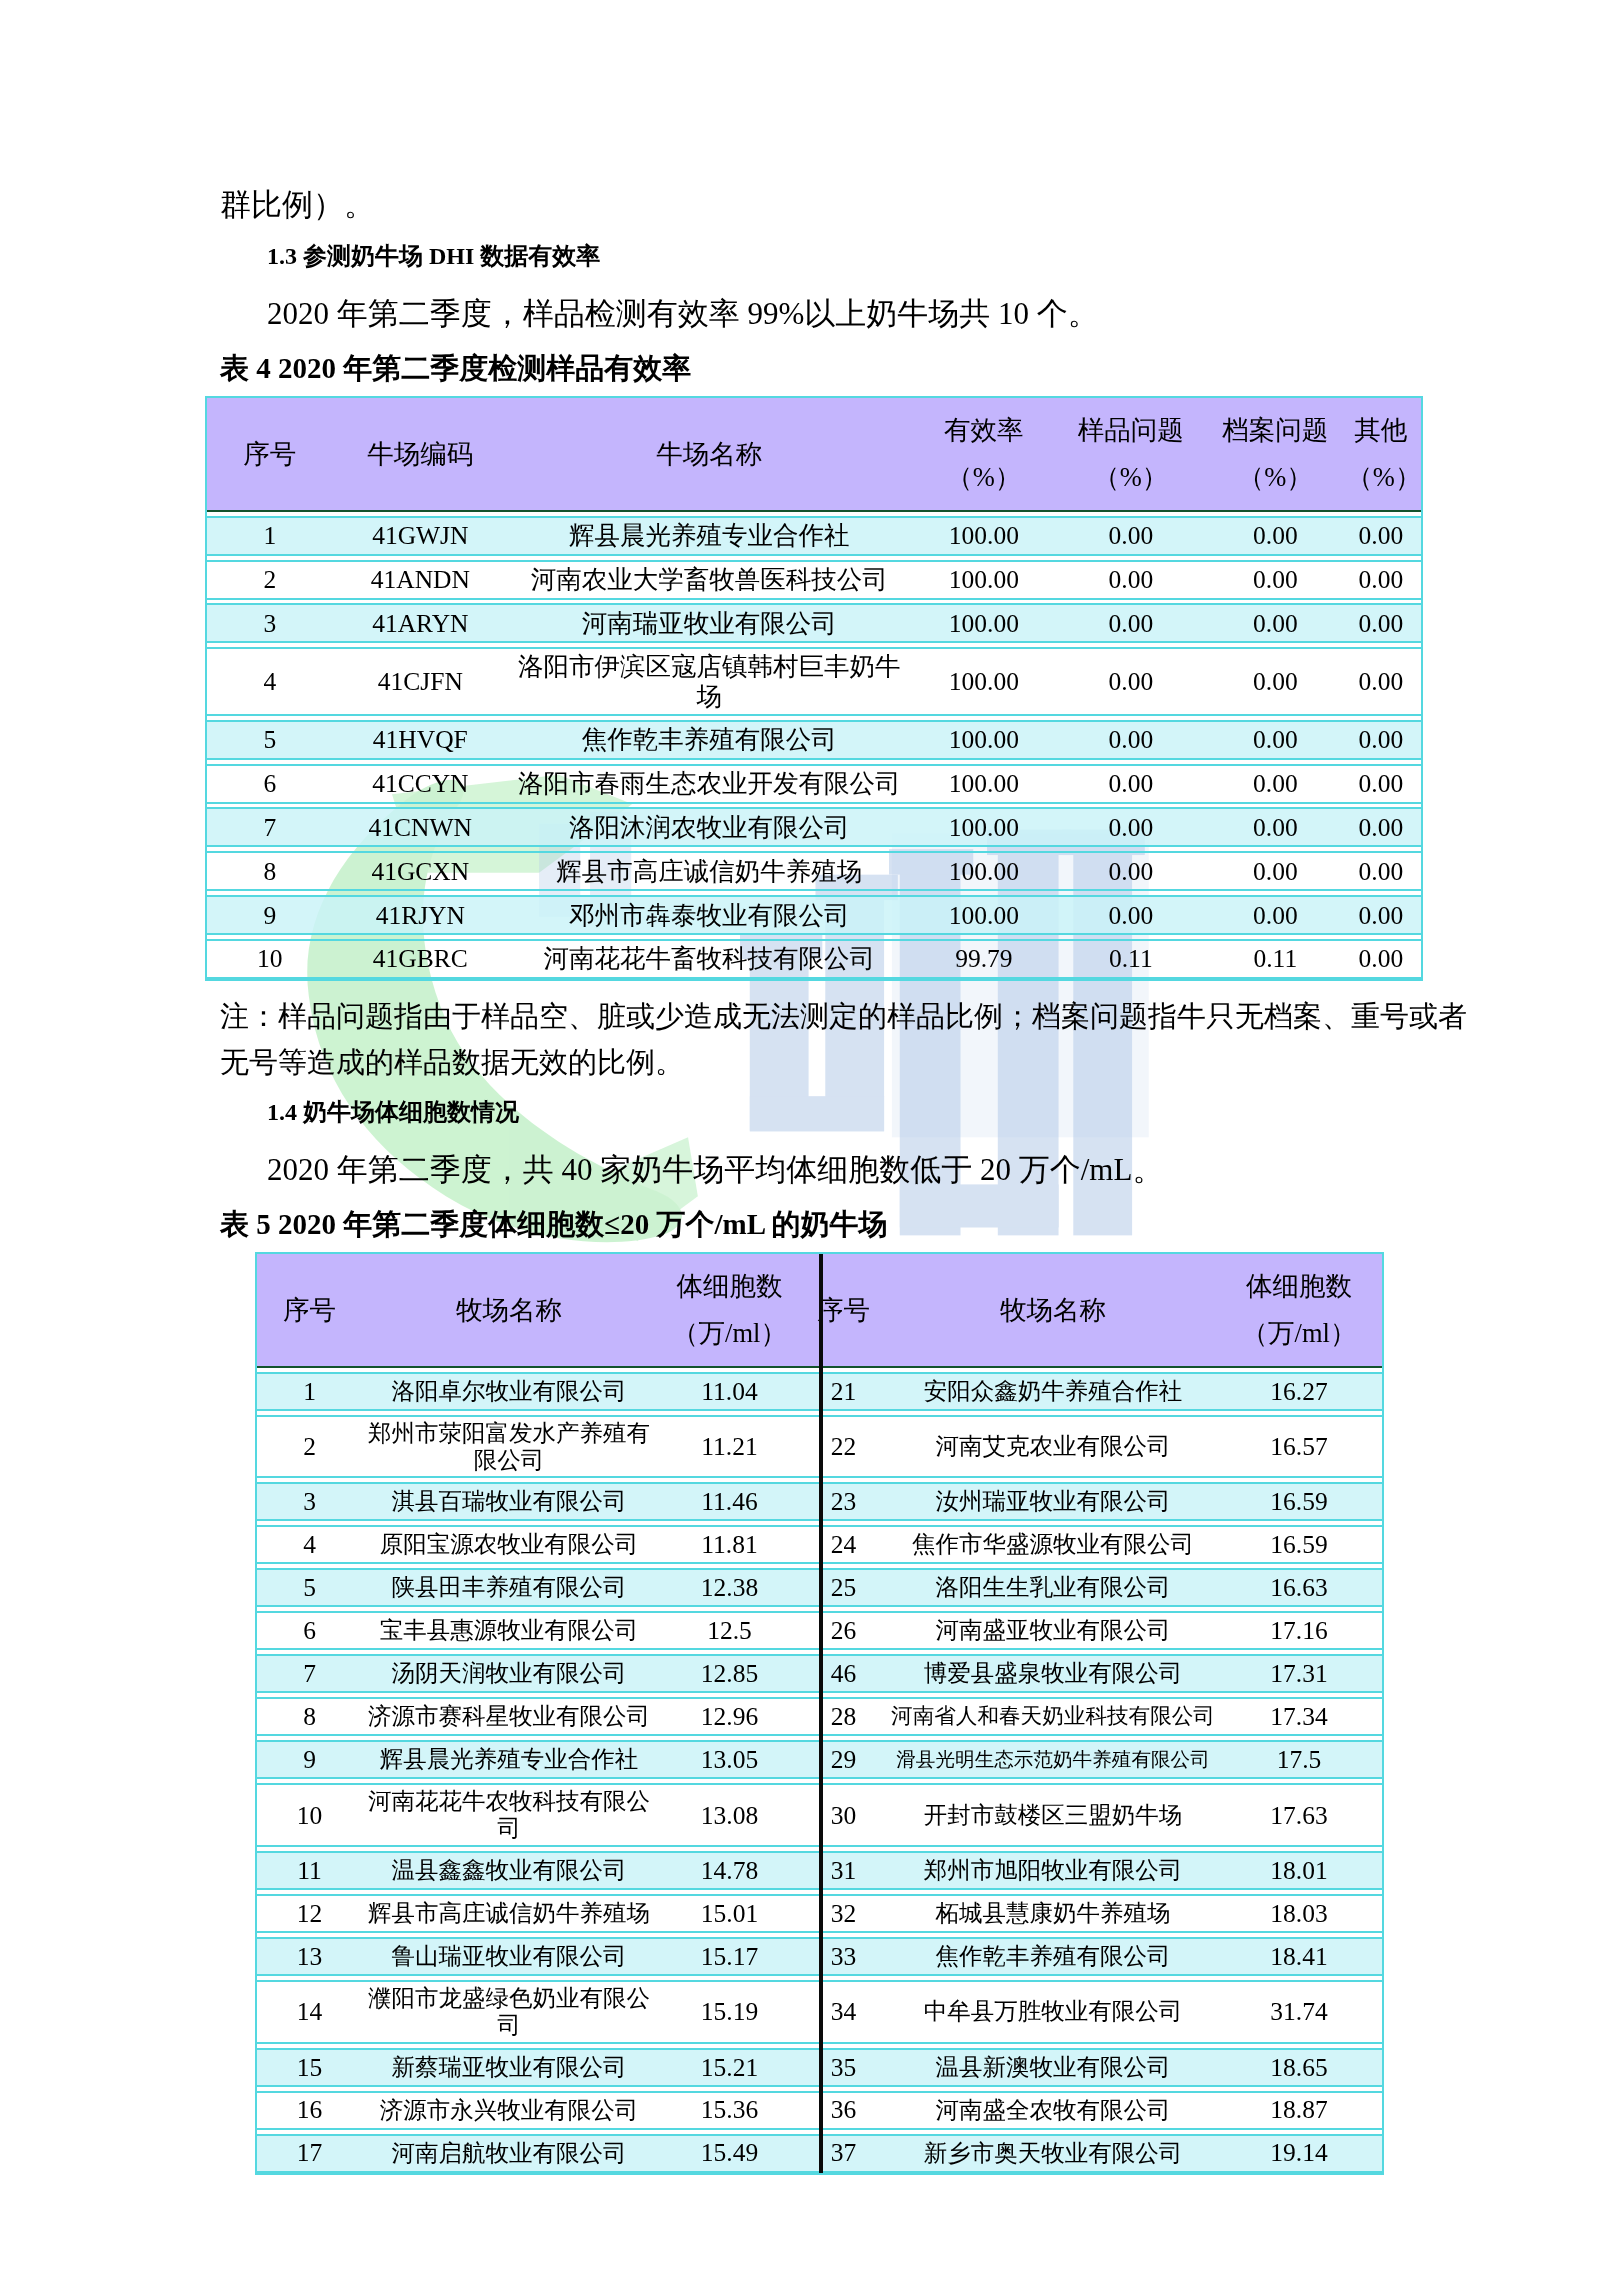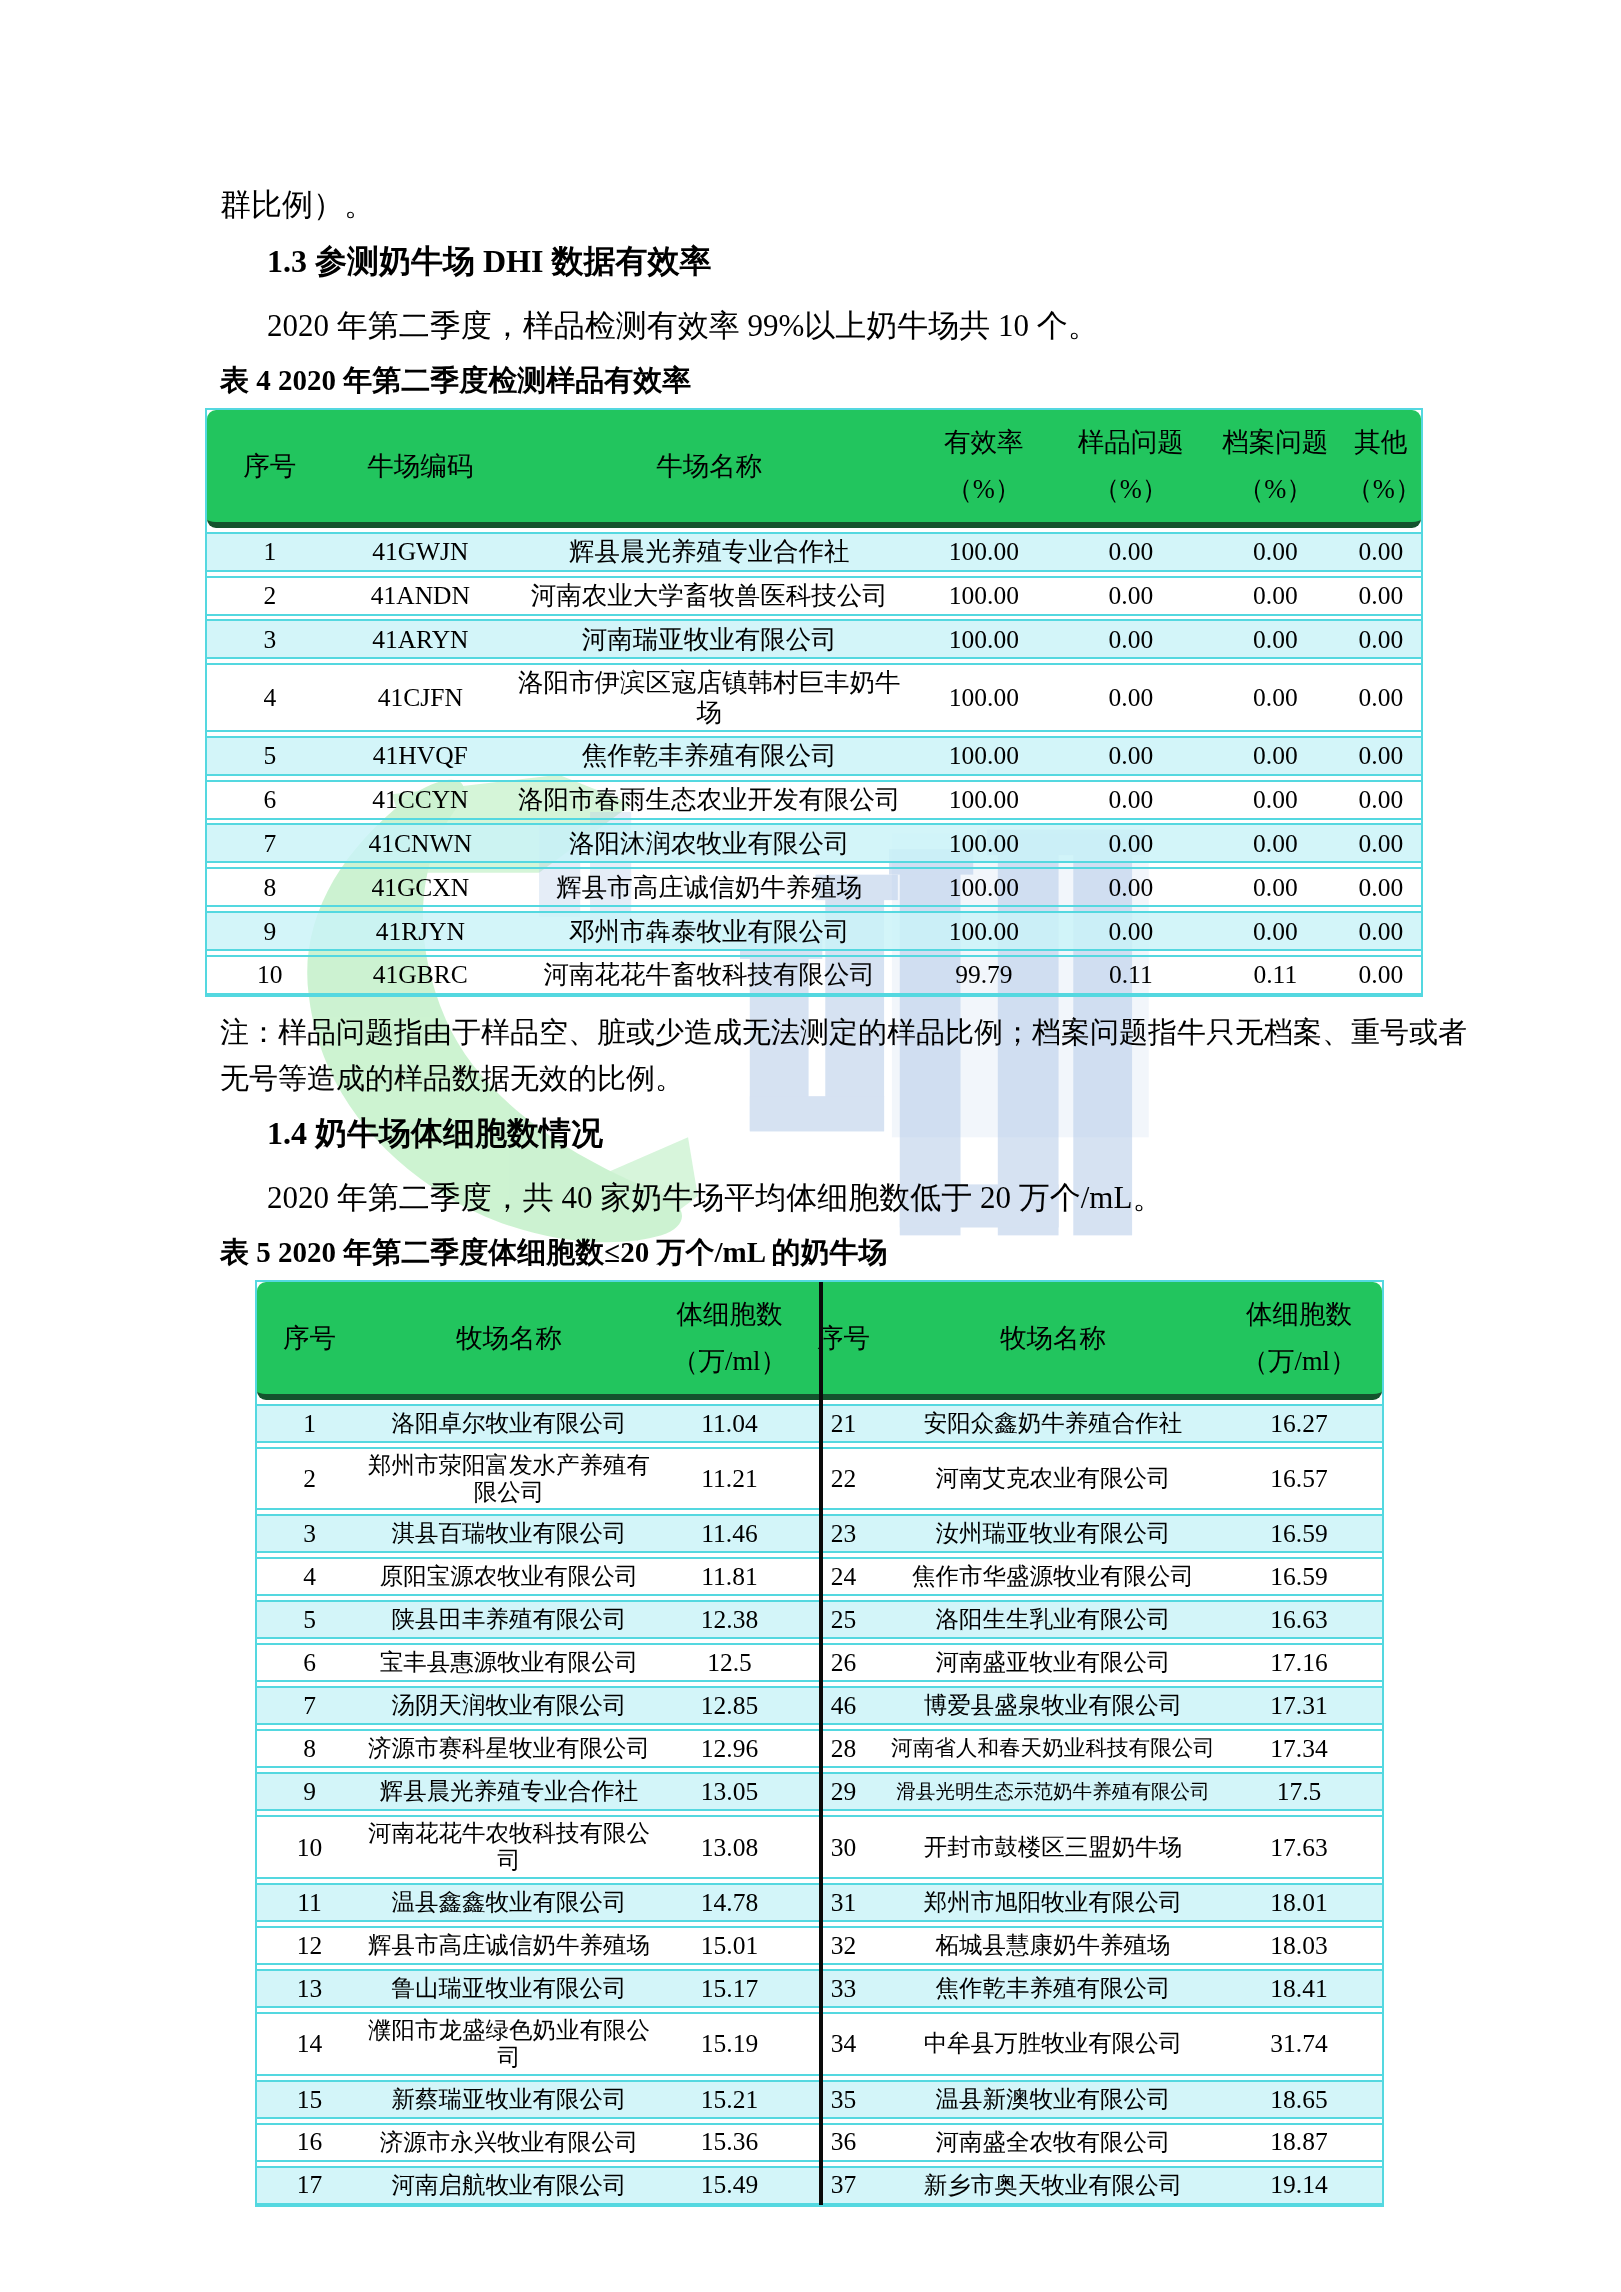--- a/index.html
+++ b/index.html
@@ -14,35 +14,34 @@
   }
   
   .watermark{
     position:absolute;left:245px;top:549px;width:990px;height:765px;
     z-index:0;pointer-events:none;
   }
   
   .content{position:relative;z-index:1;padding:184px 157px 0 196px;}
   .body-text{font-size:31px;line-height:1.35;margin:0 0 13.7px 0;}
   .indent{ text-indent:47px;}
-  h2.sec{font-size:32px;font-weight:bold;margin:5.9px 0 21.6px 0;padding-left:47px;}
+  h2.sec{font-size:24px;font-weight:bold;margin:5.9px 0 21.6px 0;padding-left:47px;}
   .tbl-caption{font-size:29px;font-weight:bold;text-align:left;margin:9.8px 0 7.8px 0;}
   .note-text{font-size:29px;line-height:1.6;margin:11.8px 0 9.8px 0;width:1260px;}
 
   
   .dhitable{
     position:relative;
     border:2.9px solid #54d8e0;
     background:transparent;
   }
   .t-head{
     display:grid;align-items:center;
-    background:#22c55e;
-    border-bottom:6px solid #14532d;
-    border-radius:9px;
+    background:#c4b5fd;
+    border-bottom:2px solid #14532d;
   }
   .t-head .hc{
     text-align:center;font-size:26.5px;line-height:1.4;padding:13.7px 0;
   }
   .t-head .hc .sub{display:block;margin-top:9.8px;}
   .t-row{
     display:grid;align-items:center;
     border-top:2px solid #54d8e0;border-bottom:2px solid #54d8e0;
     margin-top:3.9px;
     min-height:36px;

